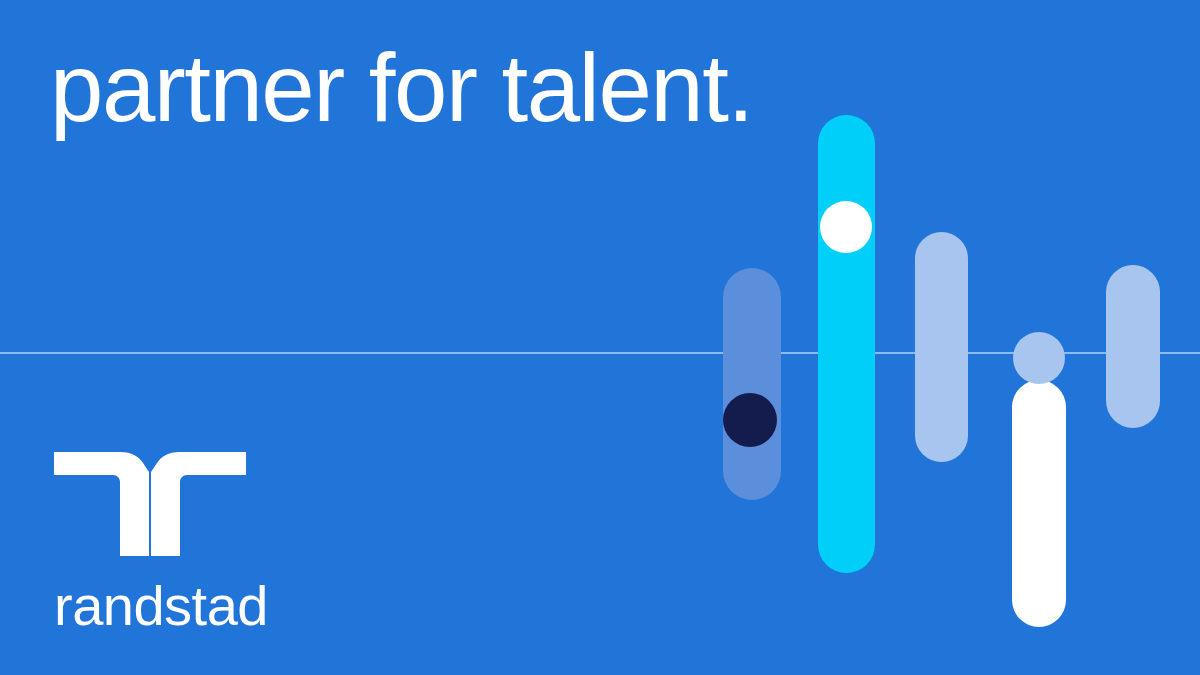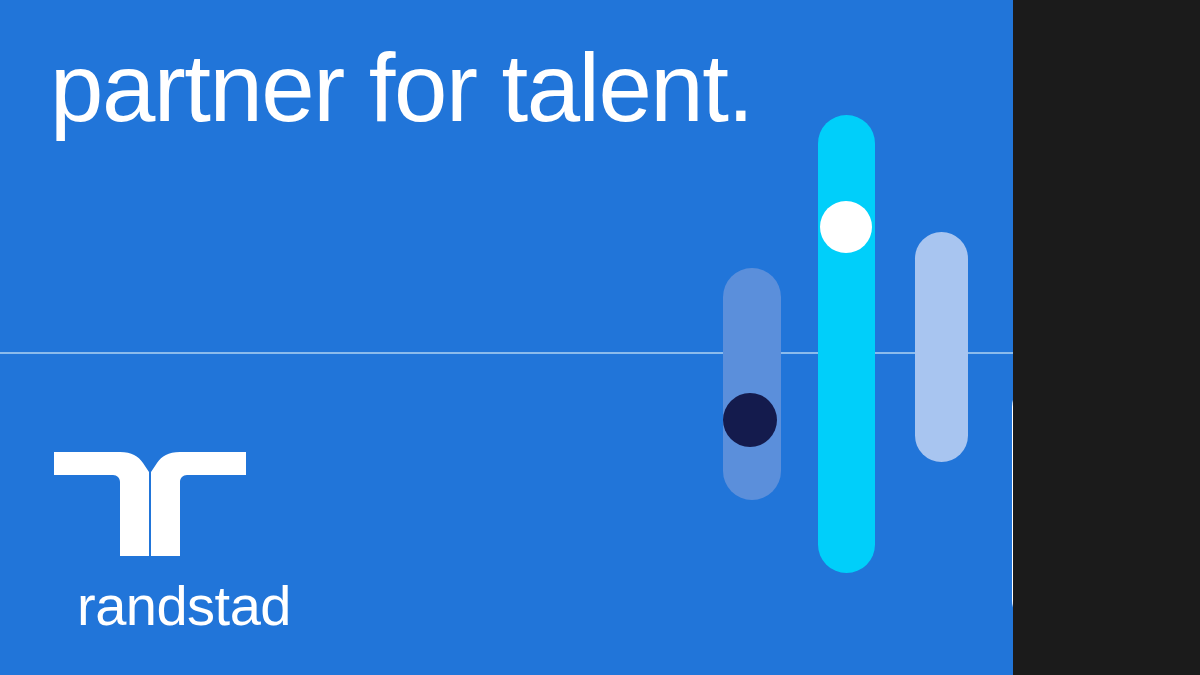--- a/index.html
+++ b/index.html
@@ -2,21 +2,21 @@
 <html><head>
 <meta charset="utf-8">
 <style>
   html, body {
     margin: 0;
     padding: 0;
     background: #1b1b1b;
   }
   .canvas {
     position: relative;
-    width: 1013px;
+    width: 1200px;
     height: 675px;
     overflow: hidden;
     background: #2175D9;
     font-family: "Liberation Sans", sans-serif;
     -webkit-font-smoothing: antialiased;
   }
 
   
   .headline {
     position: absolute;
@@ -57,21 +57,20 @@
     position: absolute;
     border-radius: 50%;
   }
 
   
   .logo {
     position: absolute;
     left: 54px;
     top: 452px;
     width: 260px;
-    text-align: center;
   }
   .logo-mark {
     display: block;
     width: 192px;
     height: 104px;
   }
   .logo-word {
     display: block;
     margin-top: 22px;
     color: #ffffff;

